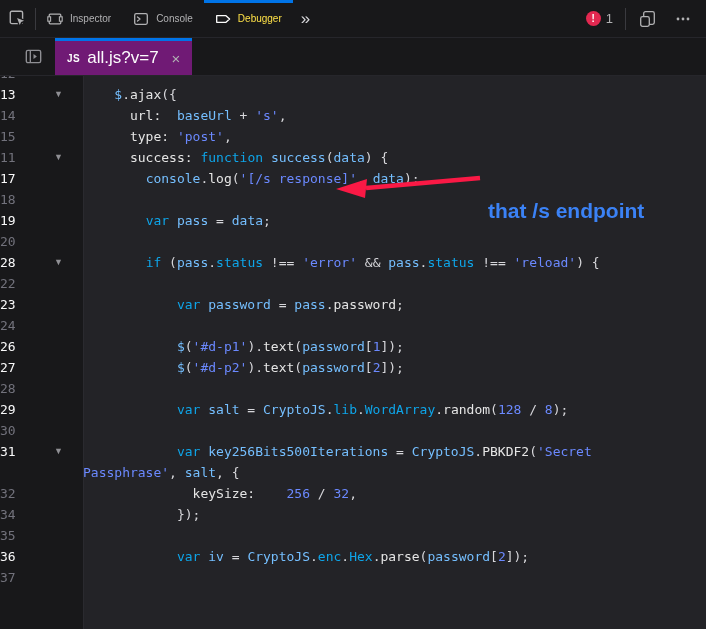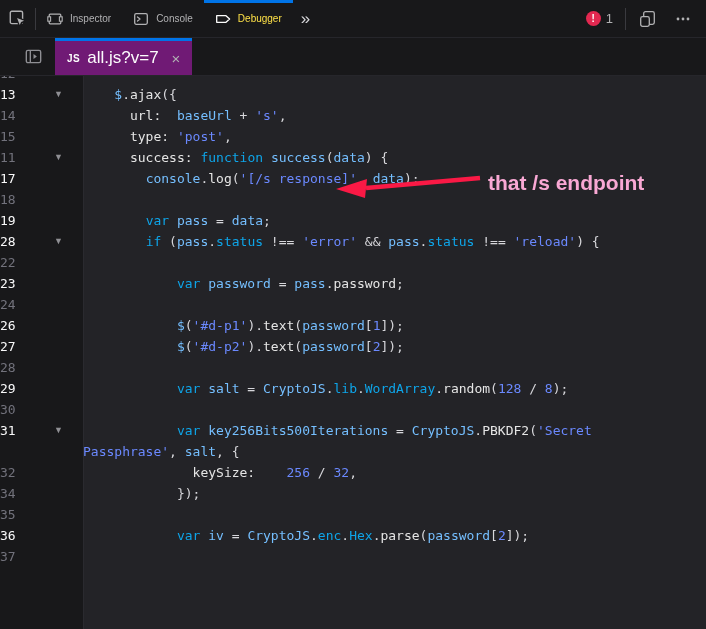--- a/index.html
+++ b/index.html
@@ -198,20 +198,25 @@
         <div class="ln">18</div>
         <div class="foldcol"></div>
         <div class="codecell"></div>
       </div>
       <div class="row">
         <div class="ln bright">19</div>
         <div class="foldcol"></div>
         <div class="codecell">        <span class="tk-k">var</span><span class="tk-p"> </span><span class="tk-v">pass</span><span class="tk-p"> = </span><span class="tk-v">data</span><span class="tk-p">;</span></div>
       </div>
       <div class="row">
+        <div class="ln">20</div>
+        <div class="foldcol"></div>
+        <div class="codecell"></div>
+      </div>
+      <div class="row">
         <div class="ln bright">28</div>
         <div class="foldcol">
           <span class="fold-arrow">▼</span>
         </div>
         <div class="codecell">        <span class="tk-k">if</span><span class="tk-p"> (</span><span class="tk-v">pass</span><span class="tk-p">.</span><span class="tk-k">status</span><span class="tk-p"> !== </span><span class="tk-s">'error'</span><span class="tk-p"> &amp;&amp; </span><span class="tk-v">pass</span><span class="tk-p">.</span><span class="tk-k">status</span><span class="tk-p"> !== </span><span class="tk-s">'reload'</span><span class="tk-p">) {</span></div>
       </div>
       <div class="row">
         <div class="ln">22</div>
         <div class="foldcol"></div>
         <div class="codecell"></div>
@@ -287,14 +292,14 @@
         <div class="ln">37</div>
         <div class="foldcol"></div>
         <div class="codecell"></div>
       </div>
     </div>
 
   <svg class="anno-arrow" width="160" height="30" viewBox="0 0 160 30">
     <line x1="36" y1="16" x2="150" y2="6" stroke="#fa1945" stroke-width="4.5"></line>
     <polygon points="6,17 37,7 35,26" fill="#fa1945"></polygon>
   </svg>
-  <div class="anno-text" style="color: #f9a8d4;">that /s endpoint</div>
+  <div class="anno-text" style="color: #3b82f6; margin-top: 28px;">that /s endpoint</div>
 </div>
 
 </body></html>

